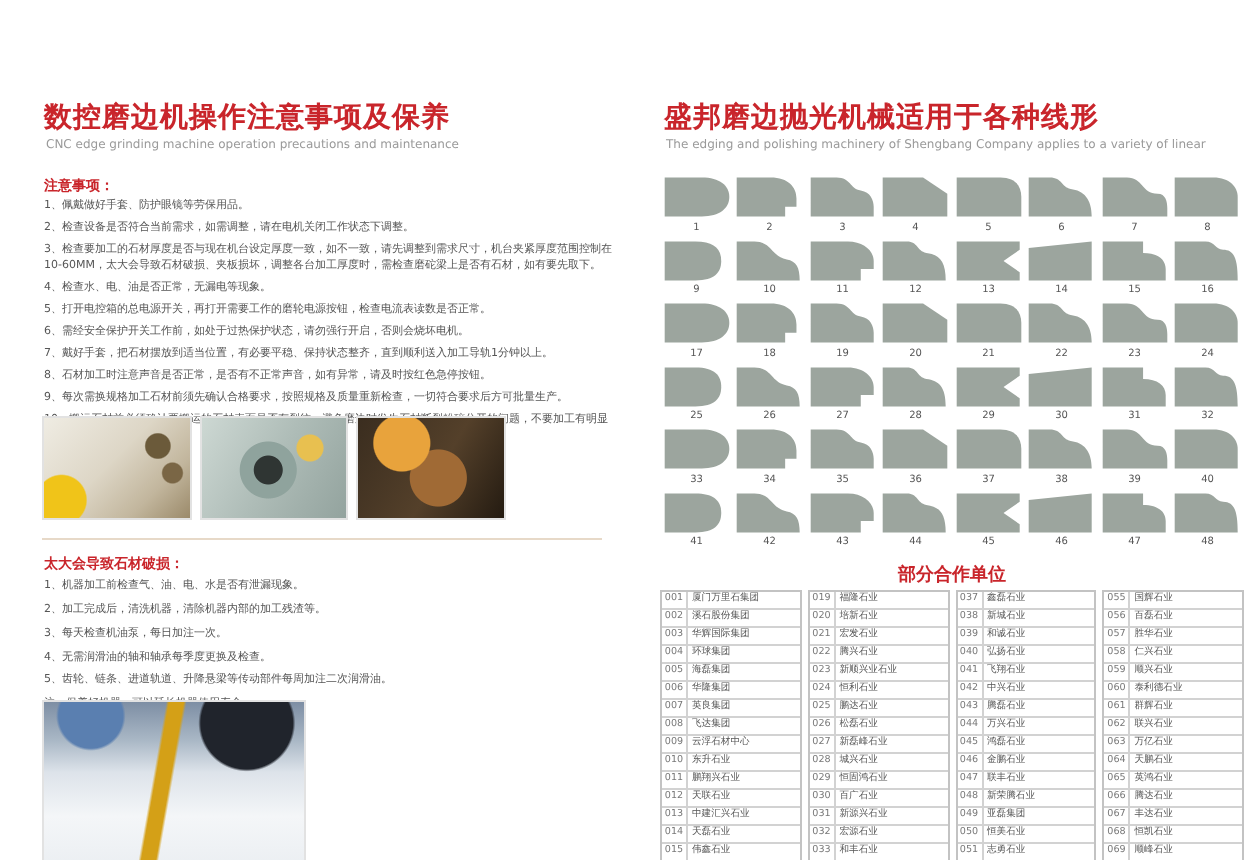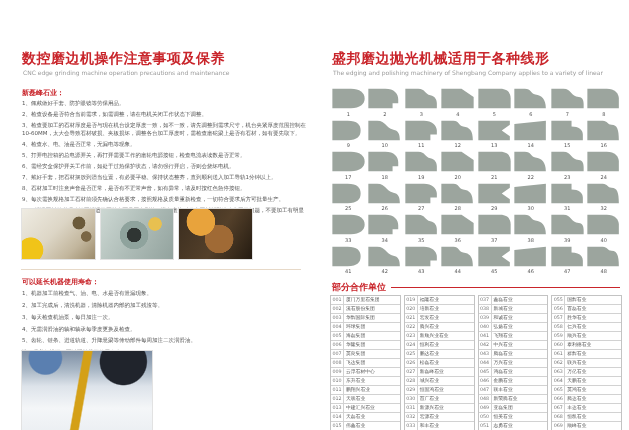--- a/index.html
+++ b/index.html
@@ -41,60 +41,60 @@
   .footer-text{font-size:6px;color:#333;letter-spacing:.3px;}
   .l-footer{left:24px;top:409px;}
   .l-bar{left:27px;top:418px;width:70px;height:12px;background:#29abe2;}
   
   .r-title{left:332px;top:18px;font-size:14px;font-weight:bold;color:#c9252b;letter-spacing:.5px;}
   .r-sub{left:333px;top:37px;font-size:6px;color:#9a9a9a;}
   .grid{left:330px;top:56px;width:292px;display:grid;grid-template-columns:repeat(8,1fr);}
   .cell{height:31.5px;display:flex;flex-direction:column;align-items:center;justify-content:flex-start;}
   .cell svg{display:block;}
   .cell .num{font-size:5px;color:#555;margin-top:1.5px;}
-  .part-head-row{left:332px;top:249px;width:288px;display:flex;align-items:center;gap:5px;}
+  .part-head-row{left:332px;top:249px;width:288px;display:flex;align-items:center;gap:5px;flex-direction:column;}
   .part-head{font-size:9px;font-weight:bold;color:#c9252b;white-space:nowrap;}
   .part-line{flex:1;height:1px;background:#c9252b;}
   .part-table{left:330px;top:263px;width:292px;display:flex;gap:3px;}
   .part-col{flex:1;border:0.5px solid #c3c3c3;box-sizing:border-box;}
   .part-row{display:flex;height:8px;border-bottom:0.5px solid #d2d2d2;align-items:center;overflow:hidden;}
   .part-row:last-child{border-bottom:none;}
   .part-no{width:12px;flex:0 0 12px;border-right:0.5px solid #d2d2d2;font-size:4.8px;color:#777;
            text-align:center;line-height:8px;}
   .part-nm{font-size:4.8px;color:#555;padding-left:2px;white-space:nowrap;line-height:8px;}
   .r-footer{left:478px;top:409px;width:134px;text-align:right;}
   .r-bar{left:537px;top:418px;width:75px;height:12px;background:#29abe2;}
 </style>
 </head>
 <body>
 
 <div class="abs l-title">数控磨边机操作注意事项及保养</div>
 <div class="abs l-sub">CNC edge grinding machine operation precautions and maintenance</div>
-<div class="abs sec-head prec-head">新磊峰石业：</div>
+<div class="abs sec-head prec-head">注意事项：</div>
 <div class="abs prec-list">
     <div class="item">1、佩戴做好手套、防护眼镜等劳保用品。</div>
     <div class="item">2、检查设备是否符合当前需求，如需调整，请在电机关闭工作状态下调整。</div>
     <div class="item">3、检查要加工的石材厚度是否与现在机台设定厚度一致，如不一致，请先调整到需求尺寸，机台夹紧厚度范围控制在10-60MM，太大会导致石材破损、夹板损坏，调整各台加工厚度时，需检查磨砣梁上是否有石材，如有要先取下。</div>
     <div class="item">4、检查水、电、油是否正常，无漏电等现象。</div>
     <div class="item">5、打开电控箱的总电源开关，再打开需要工作的磨轮电源按钮，检查电流表读数是否正常。</div>
     <div class="item">6、需经安全保护开关工作前，如处于过热保护状态，请勿强行开启，否则会烧坏电机。</div>
     <div class="item">7、戴好手套，把石材摆放到适当位置，有必要平稳、保持状态整齐，直到顺利送入加工导轨1分钟以上。</div>
     <div class="item">8、石材加工时注意声音是否正常，是否有不正常声音，如有异常，请及时按红色急停按钮。</div>
     <div class="item">9、每次需换规格加工石材前须先确认合格要求，按照规格及质量重新检查，一切符合要求后方可批量生产。</div>
     <div class="item">10、搬运石材前必须确认要搬运的石材表面是否有裂纹，避免磨边时发生石材断裂粉碎分开的问题，不要加工有明显裂纹的石材。</div>
   </div>
 
 <div class="abs photo-row">
   <div class="photo photo1"></div>
   <div class="photo photo2"></div>
   <div class="photo photo3"></div>
 </div>
 
 <div class="abs divider"></div>
-<div class="abs sec-head maint-head">可以延长机器使用寿命：</div>
+<div class="abs sec-head maint-head">太大会导致石材破损：</div>
 <div class="abs maint-list">
     <div class="item">1、机器加工前检查气、油、电、水是否有泄漏现象。</div>
     <div class="item">2、加工完成后，清洗机器，清除机器内部的加工残渣等。</div>
     <div class="item">3、每天检查机油泵，每日加注一次。</div>
     <div class="item">4、无需润滑油的轴和轴承每季度更换及检查。</div>
     <div class="item">5、齿轮、链条、进道轨道、升降悬梁等传动部件每周加注二次润滑油。</div>
     <div class="item">注：保养好机器，可以延长机器使用寿命。</div>
   </div>
 <div class="abs photo4"></div>
 <div class="abs footer-text l-footer">17  SHENGBANG STONE MACHINERY</div>

